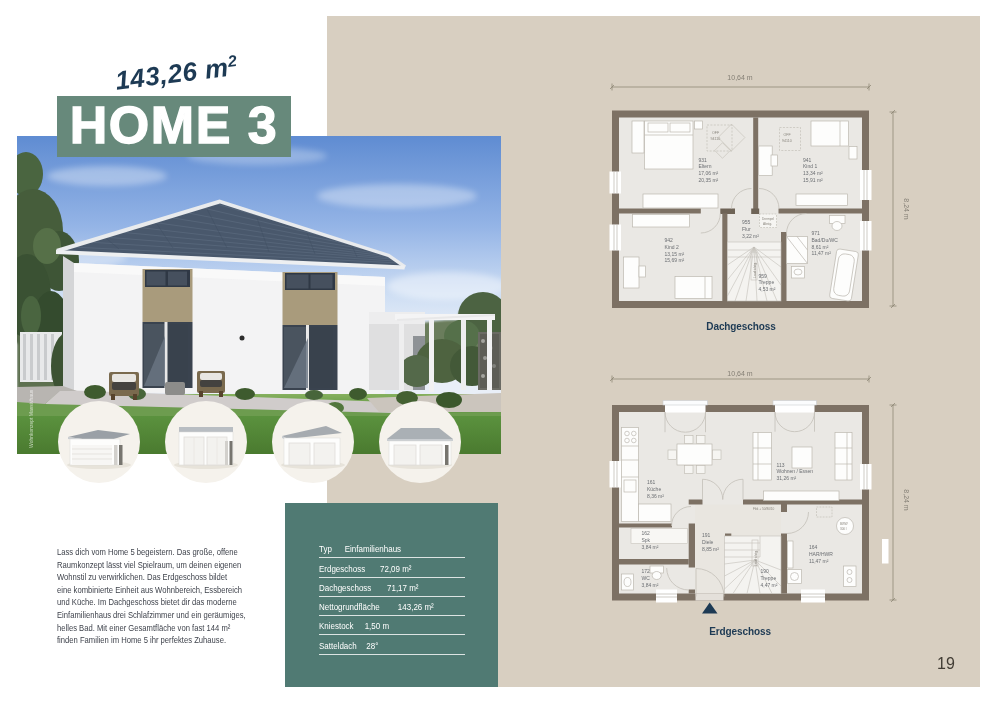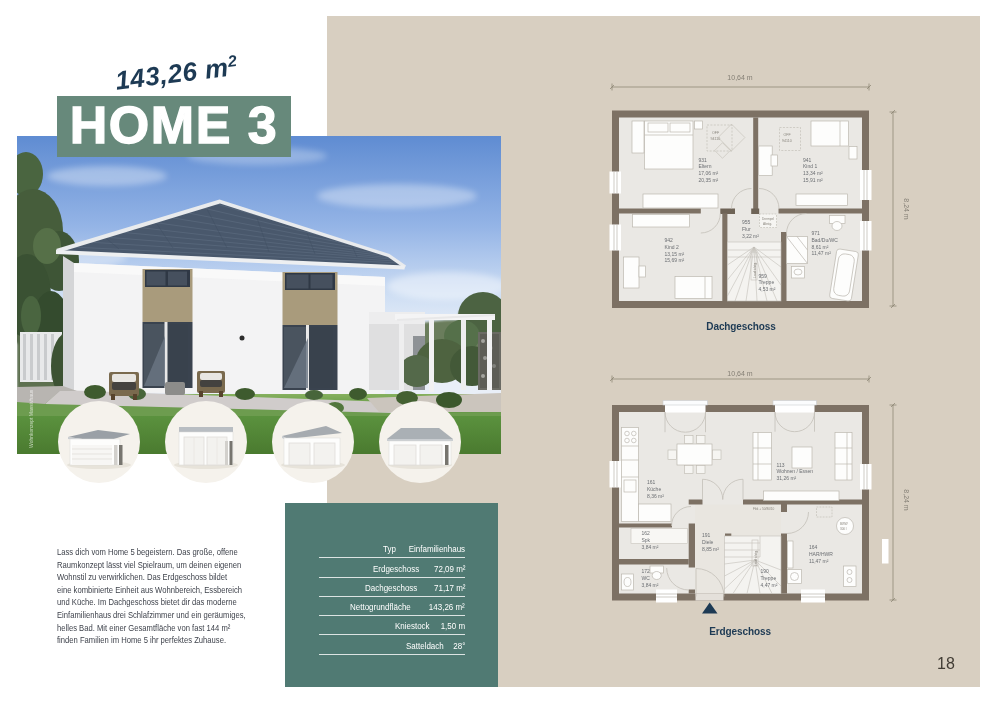--- a/index.html
+++ b/index.html
@@ -1,19 +1,19 @@
 <!DOCTYPE html>
 <html><head>
 <meta charset="utf-8">
 <style>
   html,body{margin:0;padding:0;}
   body{width:1000px;height:708px;position:relative;background:#ffffff;
        font-family:"Liberation Sans", sans-serif;overflow:hidden;}
   .abs{position:absolute;}
-  .trow{height:19.3px;border-bottom:1px solid rgba(255,255,255,0.8);display:flex;justify-content:flex-end;align-items:flex-end;padding-bottom:3px;box-sizing:border-box;}
+  .trow{height:19.3px;border-bottom:1px solid rgba(255,255,255,0.8);display:flex;justify-content:flex-start;align-items:flex-end;padding-bottom:3px;box-sizing:border-box;}
   .tl{transform:scaleX(0.84);transform-origin:0 100%;display:inline-block;}
   .tr{transform:scaleX(0.84);transform-origin:100% 100%;display:inline-block;}
 </style>
 </head>
 <body>
 
 <div class="abs" style="left:327px;top:16px;width:653px;height:671px;background:#d8cfc1;"></div>
 
 <div class="abs" style="left:17px;top:136px;width:484px;height:318px;">
 <svg width="484" height="318" viewBox="0 0 484 318">
@@ -322,21 +322,21 @@
         <span class="tr">1,50 m</span>
       </div>
 
     <div class="trow">
         <span class="tl">Satteldach</span>
         <span class="tr">28°</span>
       </div>
   </div>
 </div>
 
-<div class="abs" style="left:937px;top:655px;font-size:16px;color:#423d35;">18</div>
+<div class="abs" style="left:937px;top:655px;font-size:16px;color:#423d35;">19</div>
 
 <div class="abs" style="left:598px;top:60px;width:314px;height:280px;">
 <svg width="314" height="280" viewBox="598 60 314 280">
   <g font-family="Liberation Sans, sans-serif">
 
   <g stroke="#87806f" stroke-width="0.7" fill="none">
     <line x1="612" y1="87" x2="869" y2="87"></line>
     <line x1="612" y1="83.5" x2="612" y2="90.5"></line>
     <line x1="869" y1="83.5" x2="869" y2="90.5"></line>
     <line x1="610" y1="89" x2="614" y2="85"></line>

